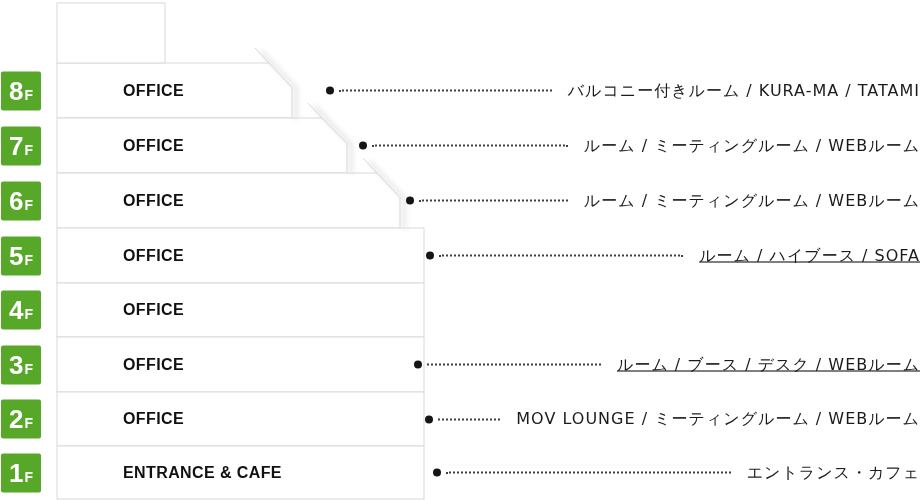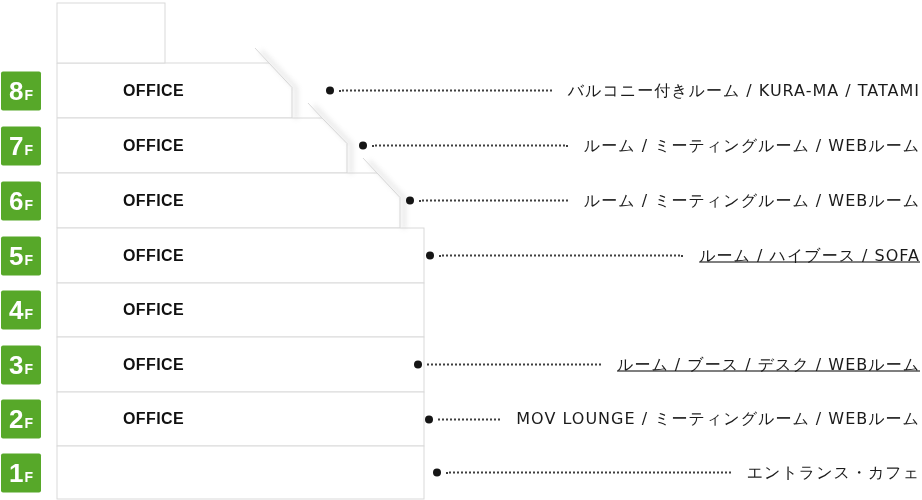--- a/index.html
+++ b/index.html
@@ -154,20 +154,21 @@
       <span class="line"></span>
       <span class="desc">MOV LOUNGE / ミーティングルーム / WEBルーム</span>
     </div>
   </div>
 
   <div class="row" style="top:446px;height:53px;">
     <div class="badge">
       <span class="num">1</span>
         <span class="suf">F</span>
     </div>
+    <div class="floor-label">ENTRANCE &amp; CAFE</div>
     <div class="leader" style="left:433px;">
       <span class="dot"></span>
       <span class="line"></span>
       <span class="desc">エントランス・カフェ</span>
     </div>
   </div>
 
 </div>
 
 </body></html>

